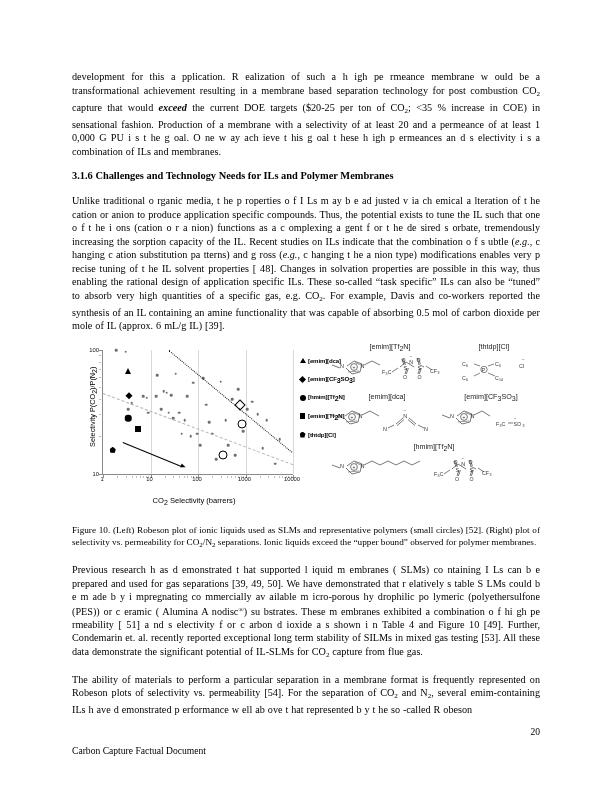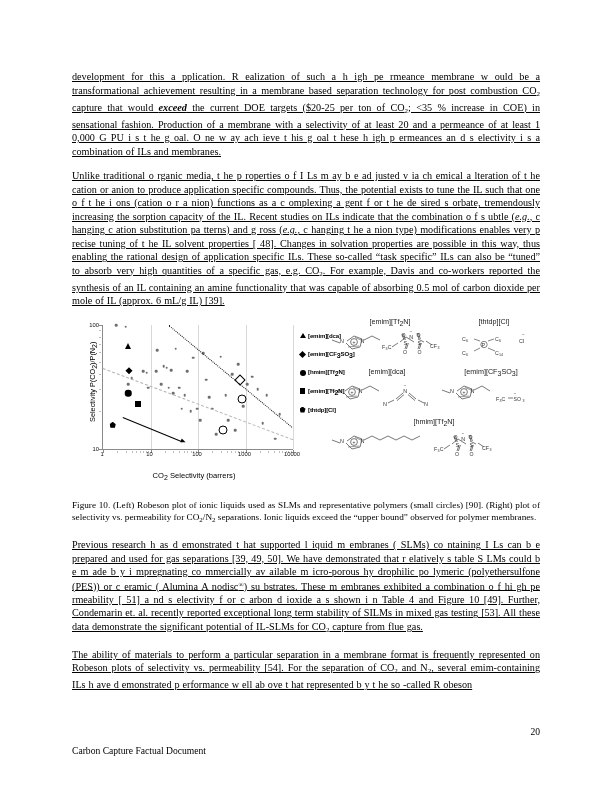--- a/index.html
+++ b/index.html
@@ -15,21 +15,20 @@
     position:absolute;
     left:72px; top:70px;
     width:468px;
   }
   p.body-text{
     font-size:10.2px;
     line-height:13.5px;
     text-align:justify;
     margin:0 0 11px 0;
     word-spacing:0.4px;
-    text-decoration:underline;
   }
   h3.section-heading{
     font-size:10.4px;
     font-weight:bold;
     margin:6px 0 11px 0;
     line-height:14px;
   }
   .caption{
     font-size:9.2px;
     line-height:12px;
@@ -214,20 +213,21 @@
     font-size:9.6px;
   }
 </style>
 </head>
 <body>
 
 <div class="page">
 
   <p class="body-text"><span>development for this a pplication. R ealization of such a h igh pe rmeance membrane w ould be a transformational achievement resulting in a membrane based separation technology for post combustion CO</span><sub>2</sub><span> capture that would </span><em>exceed</em><span> the current DOE targets ($20-25 per ton of CO</span><sub>2</sub><span>; &lt;35 % increase in COE) in sensational fashion. Production of a membrane with a selectivity of at least 20 and a permeance of at least 1 0,000 G PU i s t he g oal. O ne w ay ach ieve t his g oal t hese h igh p ermeances an d s electivity i s a combination of ILs and membranes.</span></p>
 
+  <h3 class="section-heading">3.1.6 Challenges and Technology Needs for ILs and Polymer Membranes</h3>
 
   <p class="body-text"><span>Unlike traditional o rganic media, t he p roperties o f I Ls m ay b e ad justed v ia ch emical a lteration of t he cation or anion to produce application specific compounds. Thus, the potential exists to tune the IL such that one o f t he i ons (cation o r a nion) functions as a c omplexing a gent f or t he de sired s orbate, tremendously increasing the sorption capacity of the IL. Recent studies on ILs indicate that the combination o f s ubtle (</span><span class="ital">e.g.</span><span>, c hanging c ation substitution pa tterns) and g ross (</span><span class="ital">e.g.</span><span>, c hanging t he a nion type) modifications enables very p recise tuning of t he IL solvent properties [ 48]. Changes in solvation properties are possible in this way, thus enabling the rational design of application specific ILs. These so-called “task specific” ILs can also be “tuned” to absorb very high quantities of a specific gas, e.g. CO</span><sub>2</sub><span>. For example, Davis and co-workers reported the synthesis of an IL containing an amine functionality that was capable of absorbing 0.5 mol of carbon dioxide per mole of IL (approx. 6 mL/g IL) [39].</span></p>
 
   <div class="figure">
 
     <div class="fig-left">
       <div class="plot-wrap">
 
         <div class="ylabel"><span>Selectivity P(CO</span><sub>2</sub><span>)/P(N</span><sub>2</sub><span>)</span></div>
 
@@ -559,21 +559,21 @@
           <text x="109.8" y="24" font-size="5.2" fill="#333" font-family="Liberation Sans, sans-serif">C</text>
           <text x="152" y="23" font-size="5.2" fill="#333" font-family="Liberation Sans, sans-serif">CF</text>
           <text x="159.4" y="24.4" font-size="3.6" fill="#333" font-family="Liberation Sans, sans-serif">3</text>
         </svg>
         </div>
       </div>
 
     </div>
   </div>
 
-  <div class="caption"><span>Figure 10. (Left) Robeson plot of ionic liquids used as SLMs and representative polymers (small circles) [90]. (Right) plot of selectivity vs. permeability for CO</span><sub>2</sub><span>/N</span><sub>2</sub><span> separations. Ionic liquids exceed the “upper bound” observed for polymer membranes.</span></div>
+  <div class="caption"><span>Figure 10. (Left) Robeson plot of ionic liquids used as SLMs and representative polymers (small circles) [52]. (Right) plot of selectivity vs. permeability for CO</span><sub>2</sub><span>/N</span><sub>2</sub><span> separations. Ionic liquids exceed the “upper bound” observed for polymer membranes.</span></div>
 
   <p class="body-text"><span>Previous research h as d emonstrated t hat supported l iquid m embranes ( SLMs) co ntaining I Ls can b e prepared and used for gas separations [39, 49, 50]. We have demonstrated that r elatively s table S LMs could b e m ade b y i mpregnating co mmercially av ailable m icro-porous hy drophilic po lymeric (polyethersulfone (PES)) or c eramic ( Alumina A nodisc</span><sup>®</sup><span>) su bstrates. These m embranes exhibited a combination o f hi gh pe rmeability [ 51] a nd s electivity f or c arbon d ioxide a s shown i n Table 4 and Figure 10 [49]. Further, Condemarin et. al. recently reported exceptional long term stability of SILMs in mixed gas testing [53]. All these data demonstrate the significant potential of IL-SLMs for CO</span><sub>2</sub><span> capture from flue gas.</span></p>
 
   <p class="body-text"><span>The ability of materials to perform a particular separation in a membrane format is frequently represented on Robeson plots of selectivity vs. permeability [54]. For the separation of CO</span><sub>2</sub><span> and N</span><sub>2</sub><span>, several emim-containing ILs h ave d emonstrated p erformance w ell ab ove t hat represented b y t he so -called R obeson</span></p>
 
 </div>
 
 <div class="pagenum">20</div>
 <div class="footer">Carbon Capture Factual Document</div>
 

